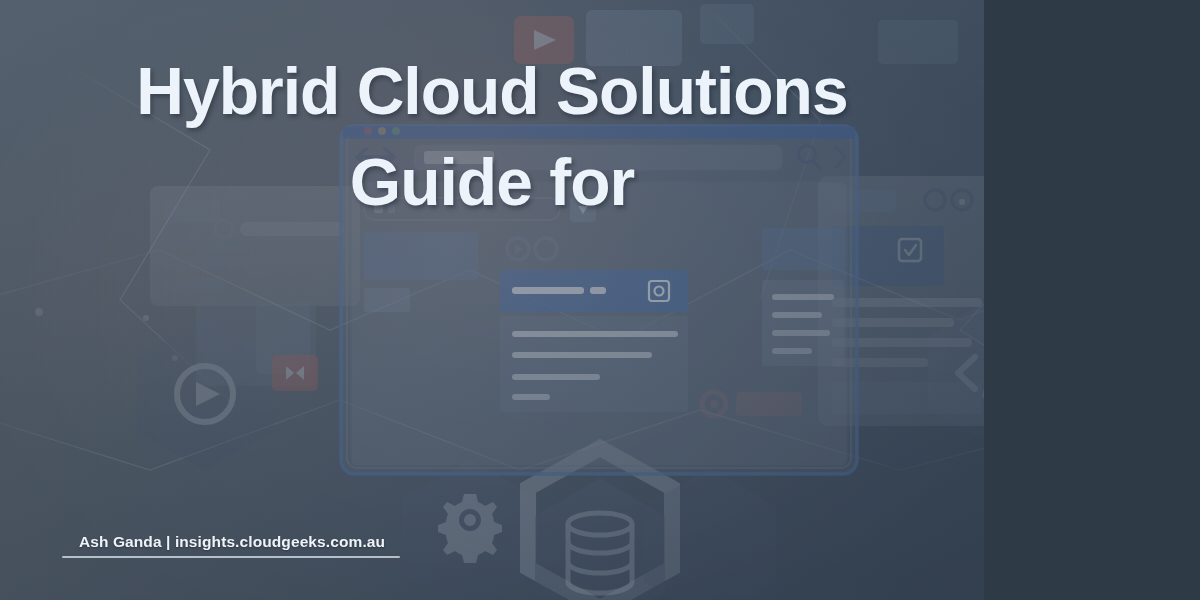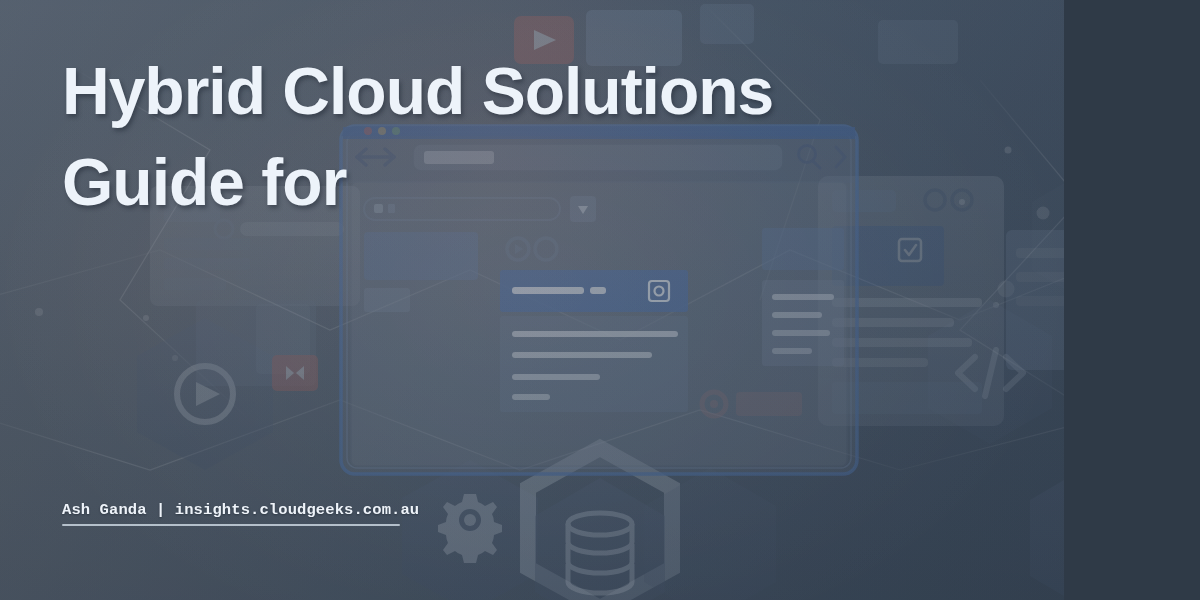--- a/index.html
+++ b/index.html
@@ -2,25 +2,26 @@
 <html><head>
 <meta charset="utf-8">
 <style>
   html, body {
     margin: 0;
     padding: 0;
     background: #2f3a47;
   }
   #stage {
     position: relative;
-    width: 1064px;
+    width: 984px;
     height: 600px;
     overflow: hidden;
     font-family: "Liberation Sans", sans-serif;
     background: #4c1d95;
+    text-align: center;
   }
 
   
   .bg-base {
     position: absolute; inset: 0;
     background:
       linear-gradient(118deg,
         #5f6977 0%,
         #59636f 18%,
         #4f5b6a 38%,
@@ -68,23 +69,22 @@
     top: 281px;
     font-size: 30px;
     font-weight: normal;
     letter-spacing: .2px;
     color: #1cb8d4;
     text-shadow: 0 1px 2px rgba(20,30,40,.30);
   }
   .footer {
     position: absolute;
     left: 62px;
-    top: 501px;
+    top: 533px;
     width: 340px;
-    font-family: Liberation Mono, monospace;
   }
   .footer-text {
     font-size: 15.5px;
     font-weight: bold;
     letter-spacing: .1px;
     color: #eef3f9;
     text-shadow: 0 1px 2px rgba(18,26,36,.45);
     white-space: nowrap;
   }
   .footer-rule {

